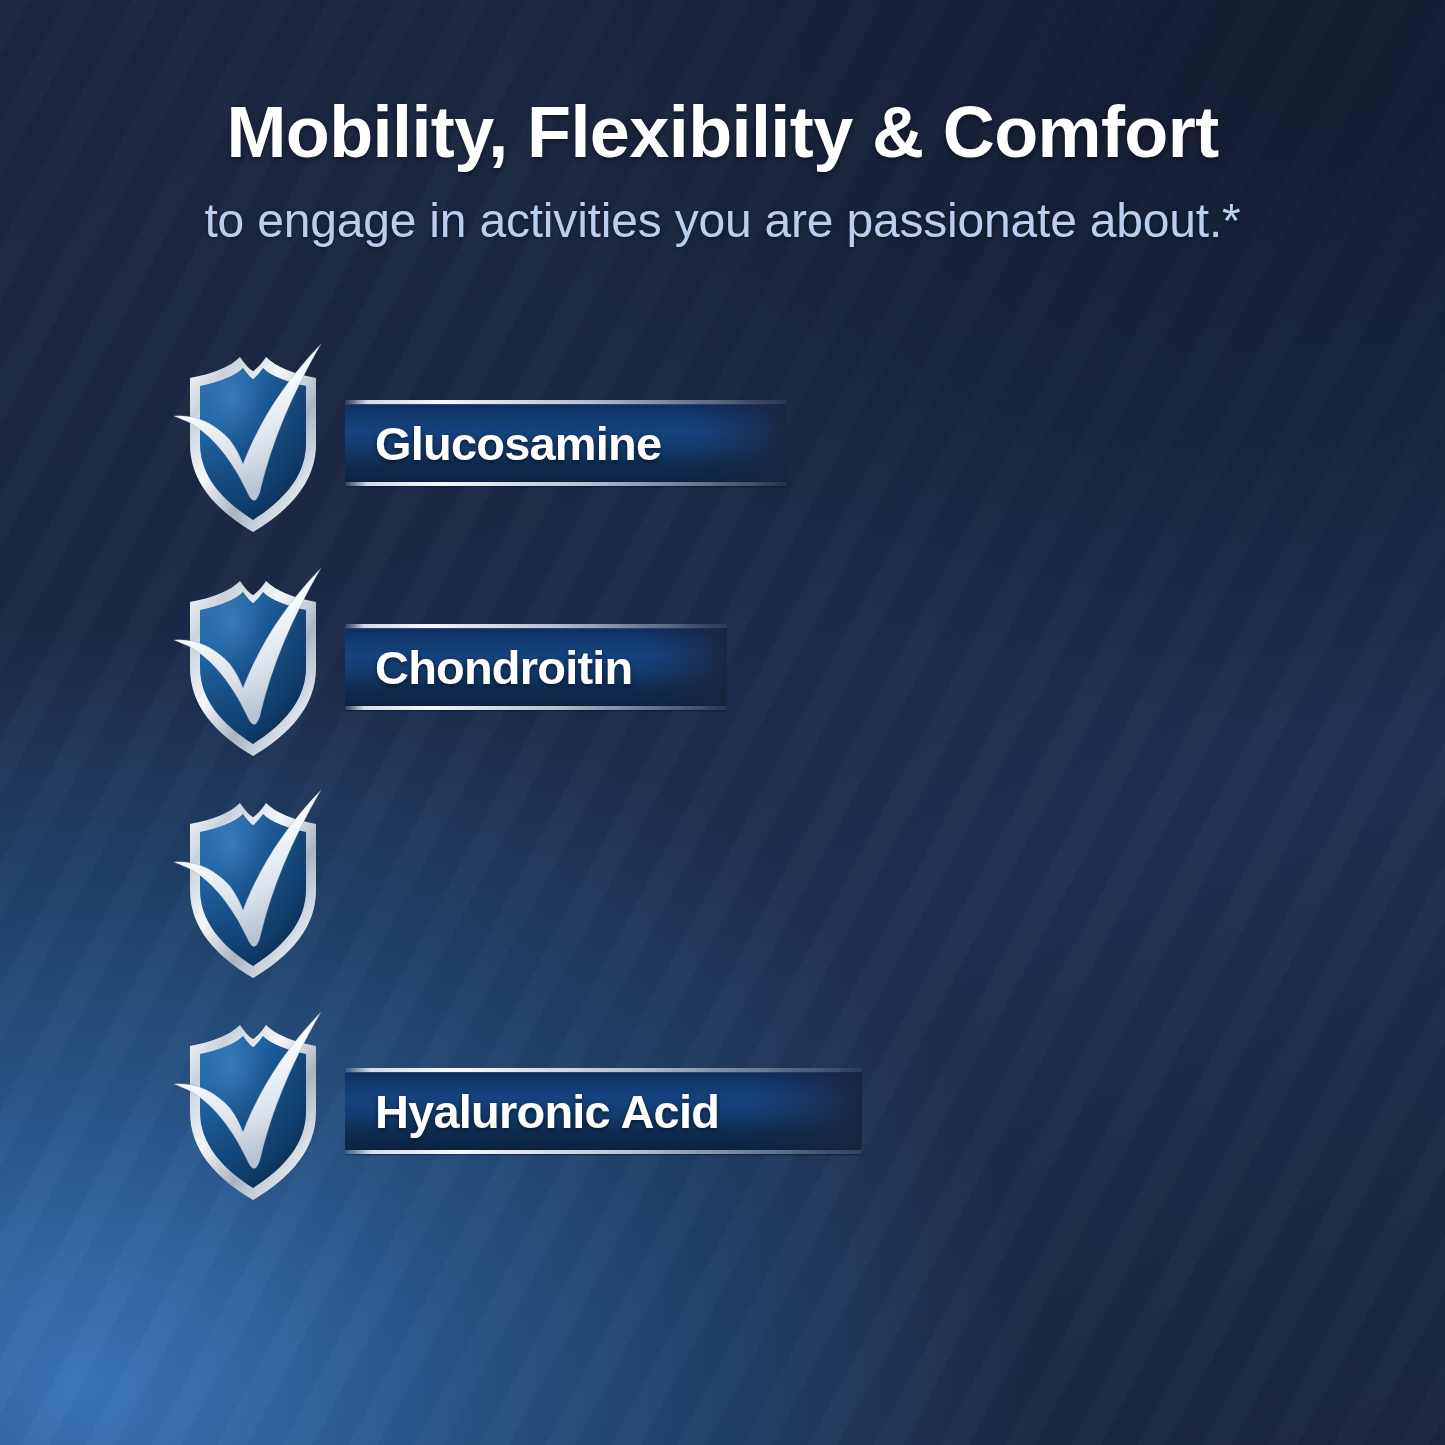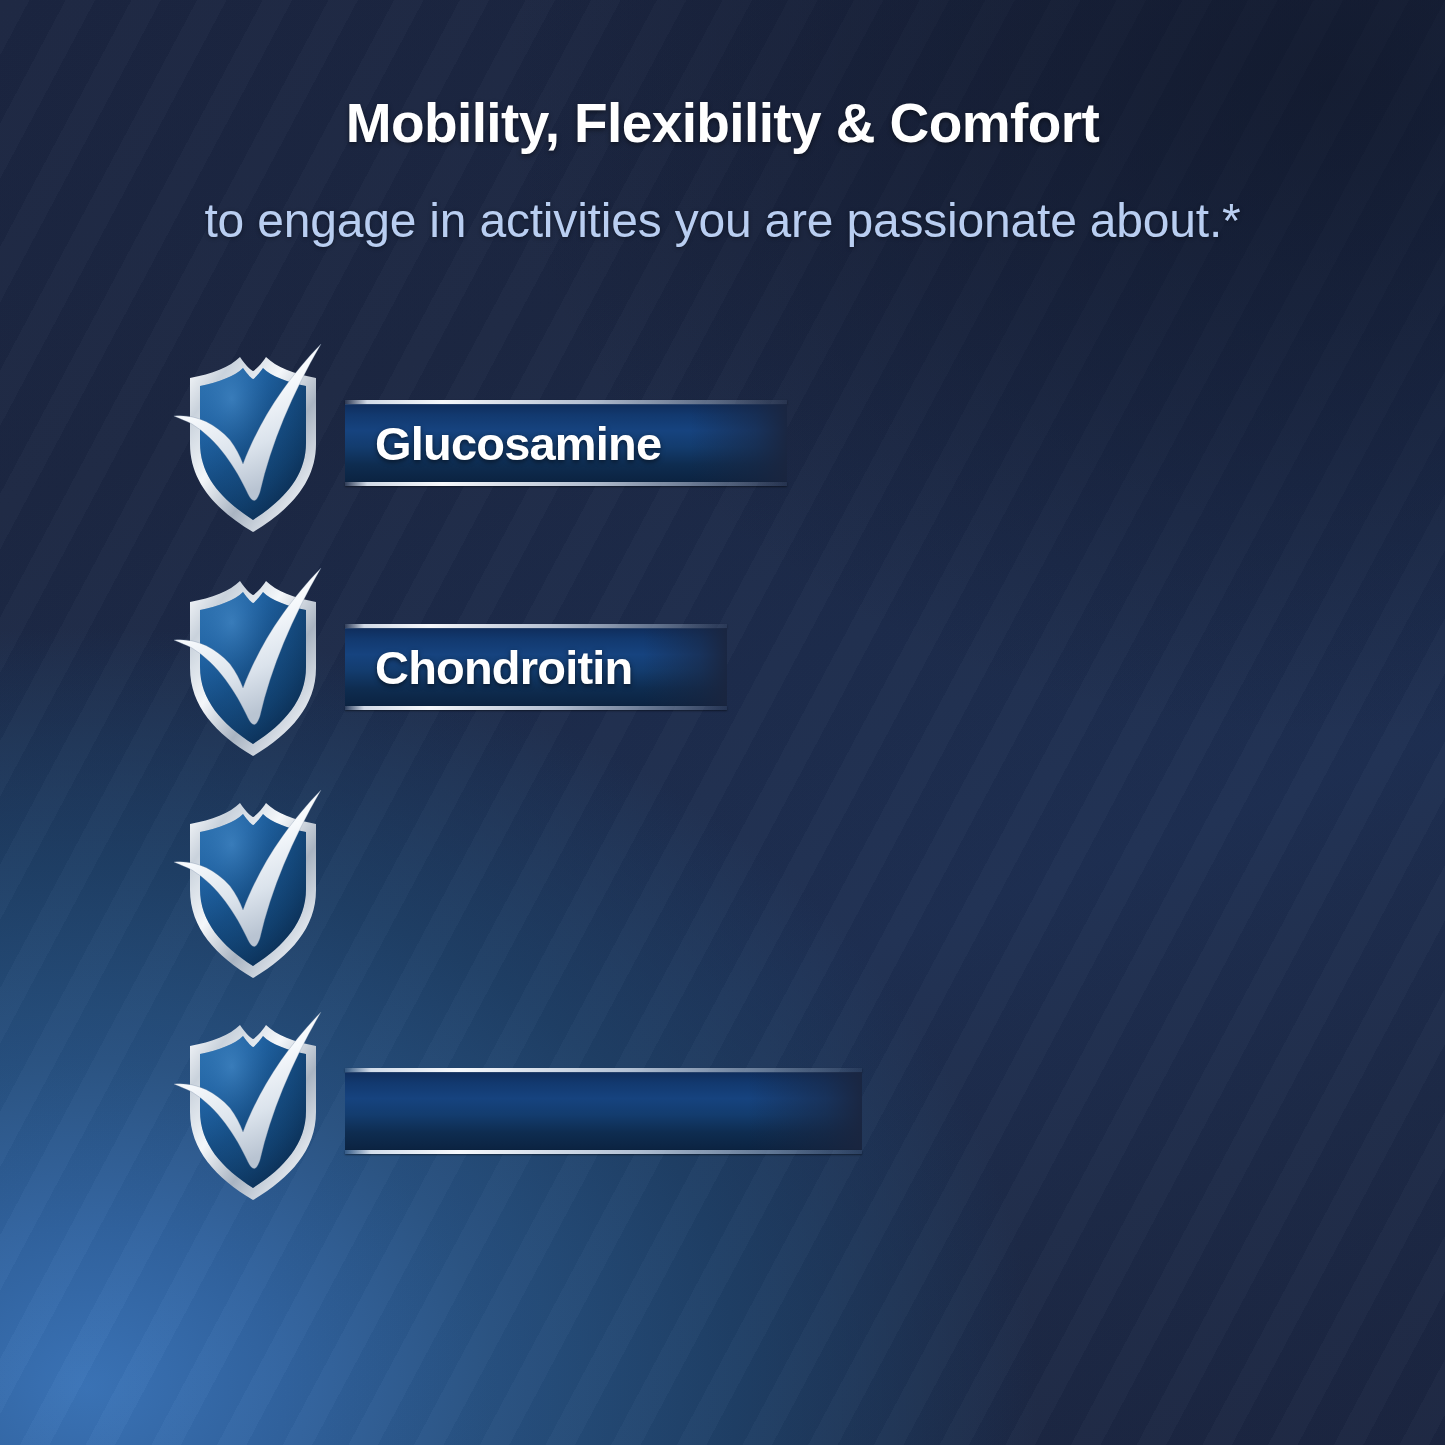--- a/index.html
+++ b/index.html
@@ -37,21 +37,21 @@
     pointer-events:none;
   }
 
   .layer{position:relative;z-index:3;}
 
   
   .title{
     position:absolute;left:0;right:0;top:96px;
     text-align:center;
     color:#ffffff;
-    font-size:55px;
+    font-size:72px;
     font-weight:bold;
     letter-spacing:-0.6px;
     line-height:1;
     text-shadow:0 2px 5px rgba(0,0,0,0.45);
     white-space:nowrap;
   }
   .subtitle{
     position:absolute;left:0;right:0;top:197px;
     text-align:center;
     color:#b9cef1;
@@ -431,18 +431,19 @@
              C 114 42 93 92 82 140
              C 78 152 74 150 70 142
              C 58 116 40 88 14 72
              C 6 68 0 66 -4 64 Z" fill="url(#G3_check)" stroke="rgba(120,140,165,0.30)" stroke-width="1"></path>
   </svg>
 </div>
           <div class="barwrap" style="left: 345px; width: 495px;">
             <div class="chrome top"></div>
             <div class="barfill" style="right: -22px;"></div>
             <div class="chrome bot"></div>
+            <div class="barlabel">Hyaluronic Acid</div>
           </div>
         </div>
       </div>
 
   </div>
 </div>
 
 </body></html>

